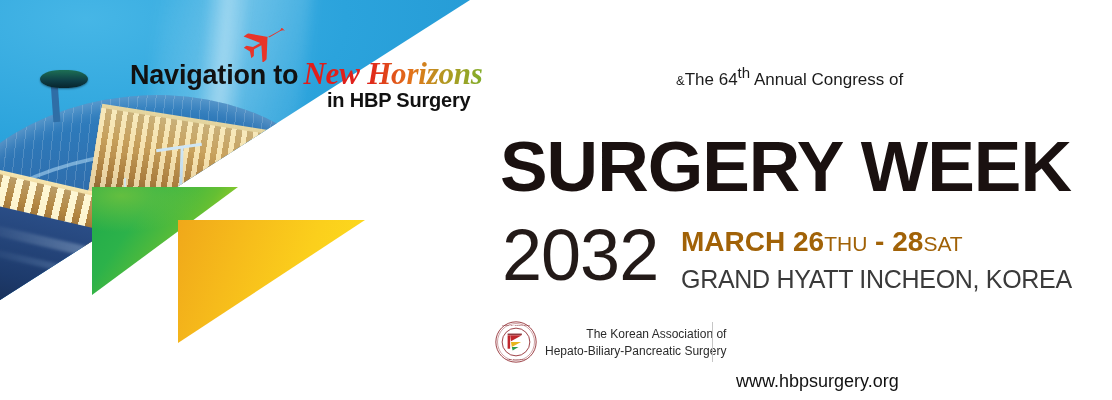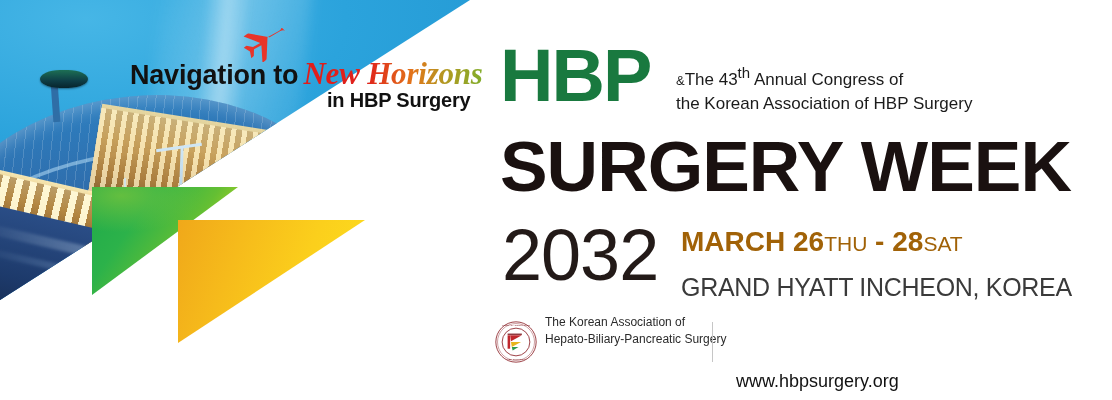--- a/index.html
+++ b/index.html
@@ -303,40 +303,41 @@
     font-size: 28px;
     color: #a16207;
     white-space: nowrap;
     line-height: 1;
   }
   .dates .b { font-weight: bold; }
   .dates .sm { font-size: 21px; }
   .dates .dash { font-weight: bold; }
   .venue {
     position: absolute;
-    left: 681px; top: 273px;
+    left: 681px; top: 265px;
     font-size: 25px;
     color: #3a3a3a;
     white-space: nowrap;
     letter-spacing: -0.3px;
   }
 
   
   .seal {
     position: absolute;
     left: 495px; top: 321px;
     width: 42px; height: 42px;
   }
   .assoc {
     position: absolute;
-    left: 545px; top: 314px;
+    left: 545px; top: 326px;
     font-size: 12px;
     color: #2b2b2b;
     line-height: 1.45;
     white-space: nowrap;
+    text-align: right;
   }
   .divider {
     position: absolute;
     left: 712px; top: 322px;
     width: 1px; height: 40px;
     background: #c6c6c6;
   }
   .site {
     position: absolute;
     left: 736px; top: 331px;
@@ -379,25 +380,23 @@
 
   <div class="tri-green"></div>
   <div class="tri-green-swoosh"></div>
   <div class="tri-yellow"></div>
 
   <div class="tagline-1">
     <span>Navigation to</span><span class="hz">New Horizons</span>
   </div>
   <div class="tagline-2">in HBP Surgery</div>
 
-  <div class="hbp">HBP</div>
 
   <div class="congress">
-    <div><span class="amp">&amp;</span><span>The 43</span><sup>th</sup><span> Annual Congress of</span></div>
-    <div>the Korean Association of HBP Surgery</div>
+    <div><span class="amp">&amp;</span><span>The 64</span><sup>th</sup><span> Annual Congress of</span></div>
   </div>
 
   <div class="surgery-week">SURGERY WEEK</div>
 
   <div class="year">2032</div>
 
   <div class="dates">
     <span class="b">MARCH</span>
     <span class="b">26</span><span class="sm">THU</span>
     <span class="dash">-</span>

